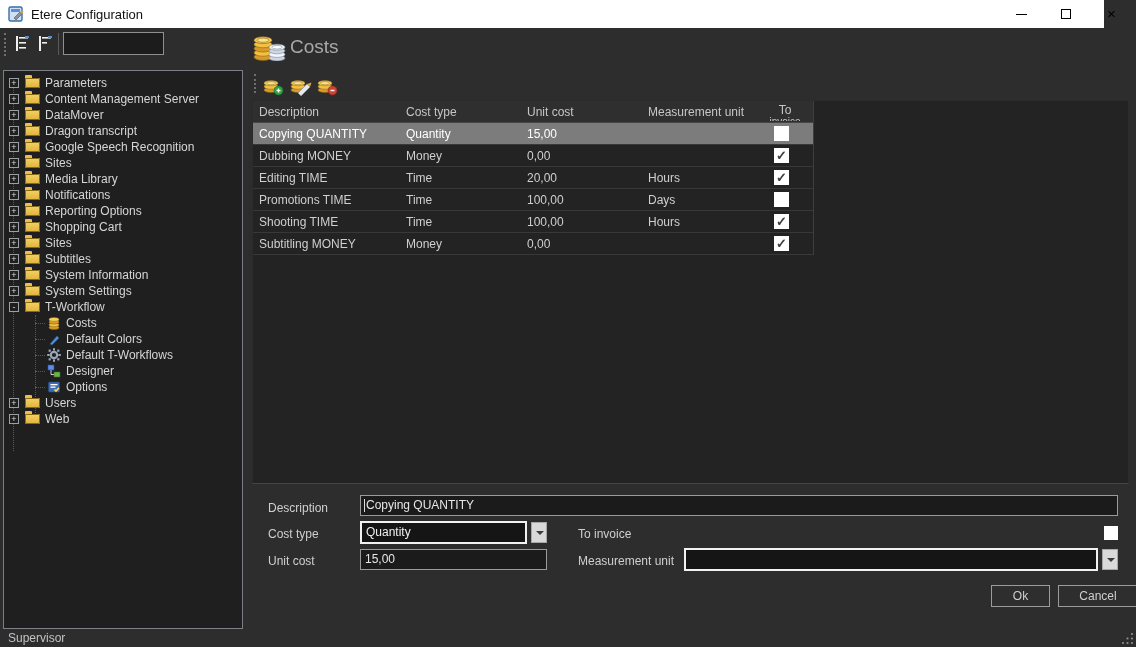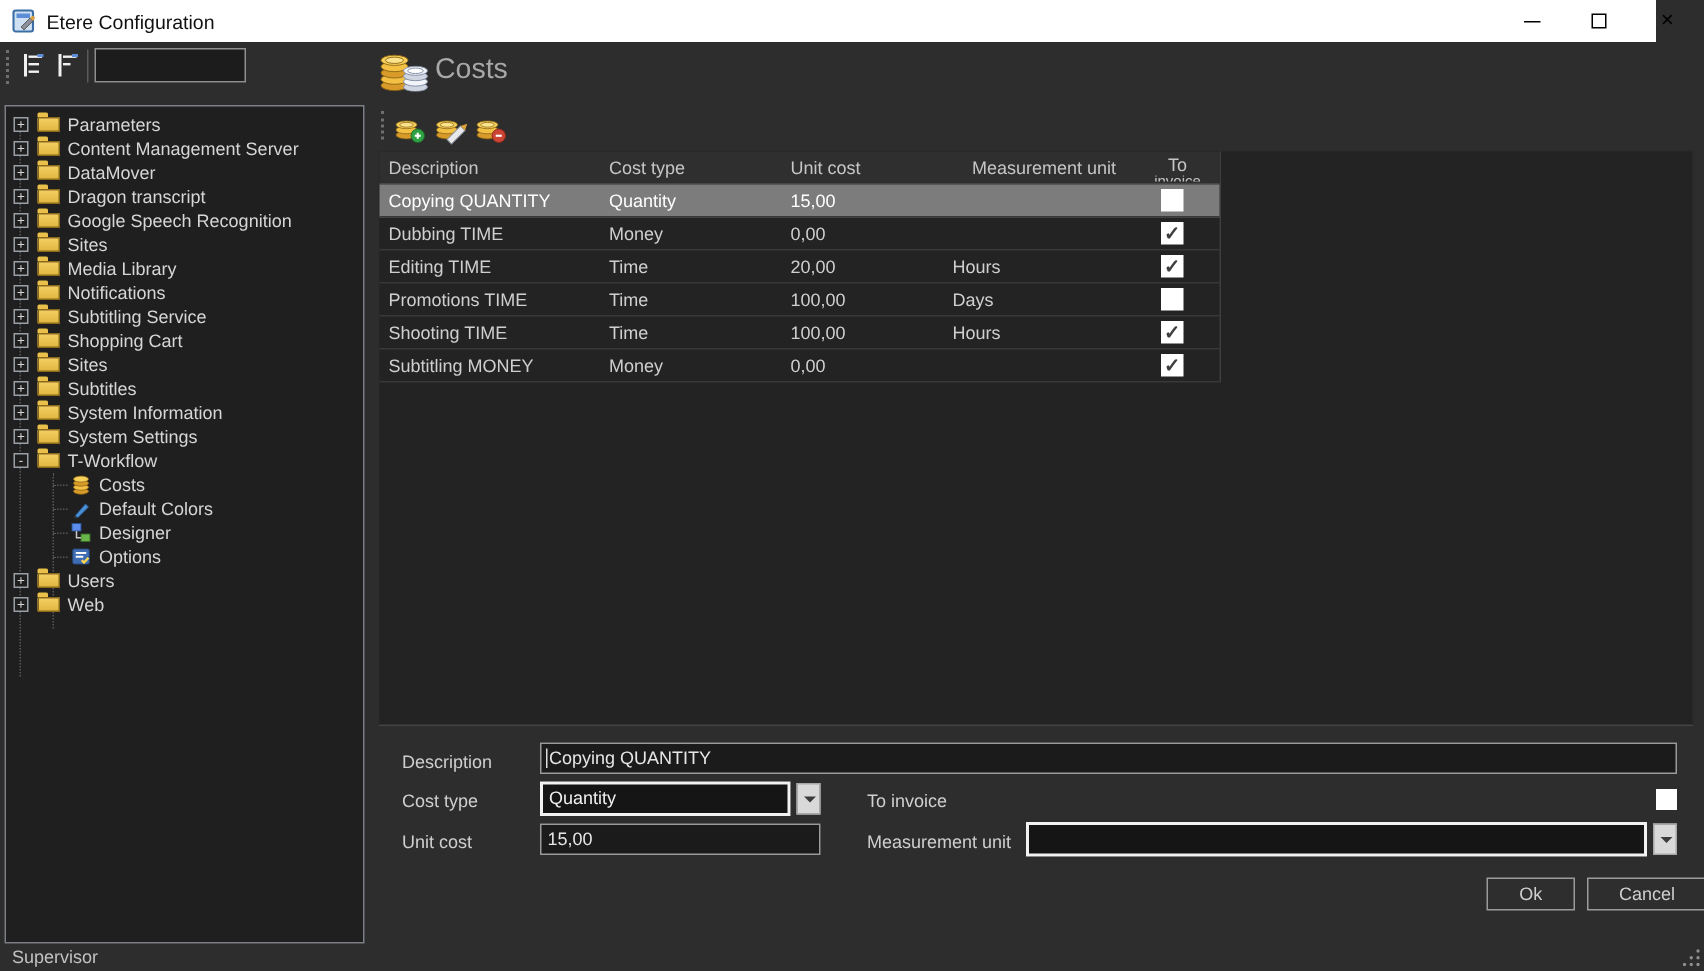--- a/index.html
+++ b/index.html
@@ -63,21 +63,21 @@
     font-size:12px; color:#c6c6c6; }
   .hc { position:absolute; top:4px; white-space:nowrap; }
   .hc1 { left:6px; } .hc2 { left:153px; } .hc3 { left:274px; } .hc4 { left:395px; }
   .to-head { position:absolute; left:505px; top:2px; width:54px; text-align:center; }
   .to-head .l1 { display:block; height:14px; line-height:14px; }
   .to-head .l2 { display:block; height:4px; overflow:hidden; font-size:10px; line-height:10px; }
   .trow { position:relative; height:22px; border-bottom:1px solid #383838; font-size:12px;
     color:#cfcfcf; cursor:default; }
   .trow.sel { background:#7c7c7c; color:#ffffff; }
   .c { position:absolute; top:4px; white-space:nowrap; }
-  .c1 { left:6px; } .c2 { left:153px; } .c3 { left:274px; } .c4 { left:382px;text-align:center; }
+  .c1 { left:6px; } .c2 { left:153px; } .c3 { left:274px; } .c4 { left:395px;text-align:center; }
   .cb { position:absolute; left:521px; top:3px; width:15px; height:15px; background:#ffffff;
     text-align:center; }
   .cb i { font-style:normal; font-size:13px; line-height:15px; color:#3f3f3f; font-weight:bold; }
 
   
   .flabel { position:absolute; font-size:12px; color:#cfcfcf; white-space:nowrap; }
   .finput { position:absolute; background:#1b1b1b; border:1px solid #9a9a9a; color:#e6e6e6;
     font-size:12px; line-height:19px; padding:0 4px; white-space:nowrap; }
   .desc-input { left:360px; top:495px; width:758px; height:21px; }
   .desc-input::before { content:""; position:absolute; left:3px; top:3px; bottom:3px; width:1px;
@@ -188,21 +188,21 @@
           <span class="tlabel">Media Library</span>
         </li>
       <li class="titem">
           <span class="expbox"><i>+</i></span>
           <span class="folder-ic"></span>
           <span class="tlabel">Notifications</span>
         </li>
       <li class="titem">
           <span class="expbox"><i>+</i></span>
           <span class="folder-ic"></span>
-          <span class="tlabel">Subtitling Service</span>
+          <span class="tlabel">Reporting Options</span>
         </li>
       <li class="titem">
           <span class="expbox"><i>+</i></span>
           <span class="folder-ic"></span>
           <span class="tlabel">Shopping Cart</span>
         </li>
       <li class="titem">
           <span class="expbox"><i>+</i></span>
           <span class="folder-ic"></span>
           <span class="tlabel">Sites</span>
@@ -235,20 +235,36 @@
             <ellipse cx="7" cy="3.4" rx="5" ry="2" fill="#f6d05a" stroke="#8a6414" stroke-width="0.5"></ellipse>
           </svg>
         <span class="tlabel">Costs</span>
         </li>
       <li class="titem child">
         <svg class="citem-ic" viewBox="0 0 14 14">
             <path d="M3 12 L10 4 L12 6 L5 13 Z" fill="#4a90d9" stroke="#2a5a92" stroke-width="0.6"></path>
             <path d="M3 12 L2 13.6 L4.6 13.2 Z" fill="#333"></path>
           </svg>
         <span class="tlabel">Default Colors</span>
+        </li>
+      <li class="titem child">
+        <svg class="citem-ic" viewBox="0 0 14 14">
+            <circle cx="7" cy="7" r="3.2" fill="none" stroke="#9aa7b8" stroke-width="2.2"></circle>
+            <g fill="#9aa7b8">
+              <rect x="6" y="0.2" width="2" height="2.4"></rect>
+              <rect x="6" y="11.4" width="2" height="2.4"></rect>
+              <rect x="0.2" y="6" width="2.4" height="2"></rect>
+              <rect x="11.4" y="6" width="2.4" height="2"></rect>
+              <rect x="1.6" y="1.6" width="2.2" height="2.2"></rect>
+              <rect x="10.2" y="1.6" width="2.2" height="2.2"></rect>
+              <rect x="1.6" y="10.2" width="2.2" height="2.2"></rect>
+              <rect x="10.2" y="10.2" width="2.2" height="2.2"></rect>
+            </g>
+          </svg>
+        <span class="tlabel">Default T-Workflows</span>
         </li>
       <li class="titem child">
         <svg class="citem-ic" viewBox="0 0 14 14">
             <rect x="1" y="1" width="6" height="5" fill="#5b8def" stroke="#2d4f91" stroke-width="0.6"></rect>
             <rect x="7" y="8" width="6" height="5" fill="#69b54a" stroke="#3a6b28" stroke-width="0.6"></rect>
             <path d="M4 6 L4 10.5 L7 10.5" fill="none" stroke="#c9c9c9" stroke-width="1"></path>
           </svg>
         <span class="tlabel">Designer</span>
         </li>
       <li class="titem child">
@@ -344,21 +360,21 @@
         </span>
       </div>
       <div class="trow sel">
         <span class="c c1">Copying QUANTITY</span>
         <span class="c c2">Quantity</span>
         <span class="c c3">15,00</span>
         <span class="c c4"></span>
         <span class="cb"><i></i></span>
       </div>
       <div class="trow">
-        <span class="c c1">Dubbing TIME</span>
+        <span class="c c1">Dubbing MONEY</span>
         <span class="c c2">Money</span>
         <span class="c c3">0,00</span>
         <span class="c c4"></span>
         <span class="cb"><i>✓</i></span>
       </div>
       <div class="trow">
         <span class="c c1">Editing TIME</span>
         <span class="c c2">Time</span>
         <span class="c c3">20,00</span>
         <span class="c c4">Hours</span>

